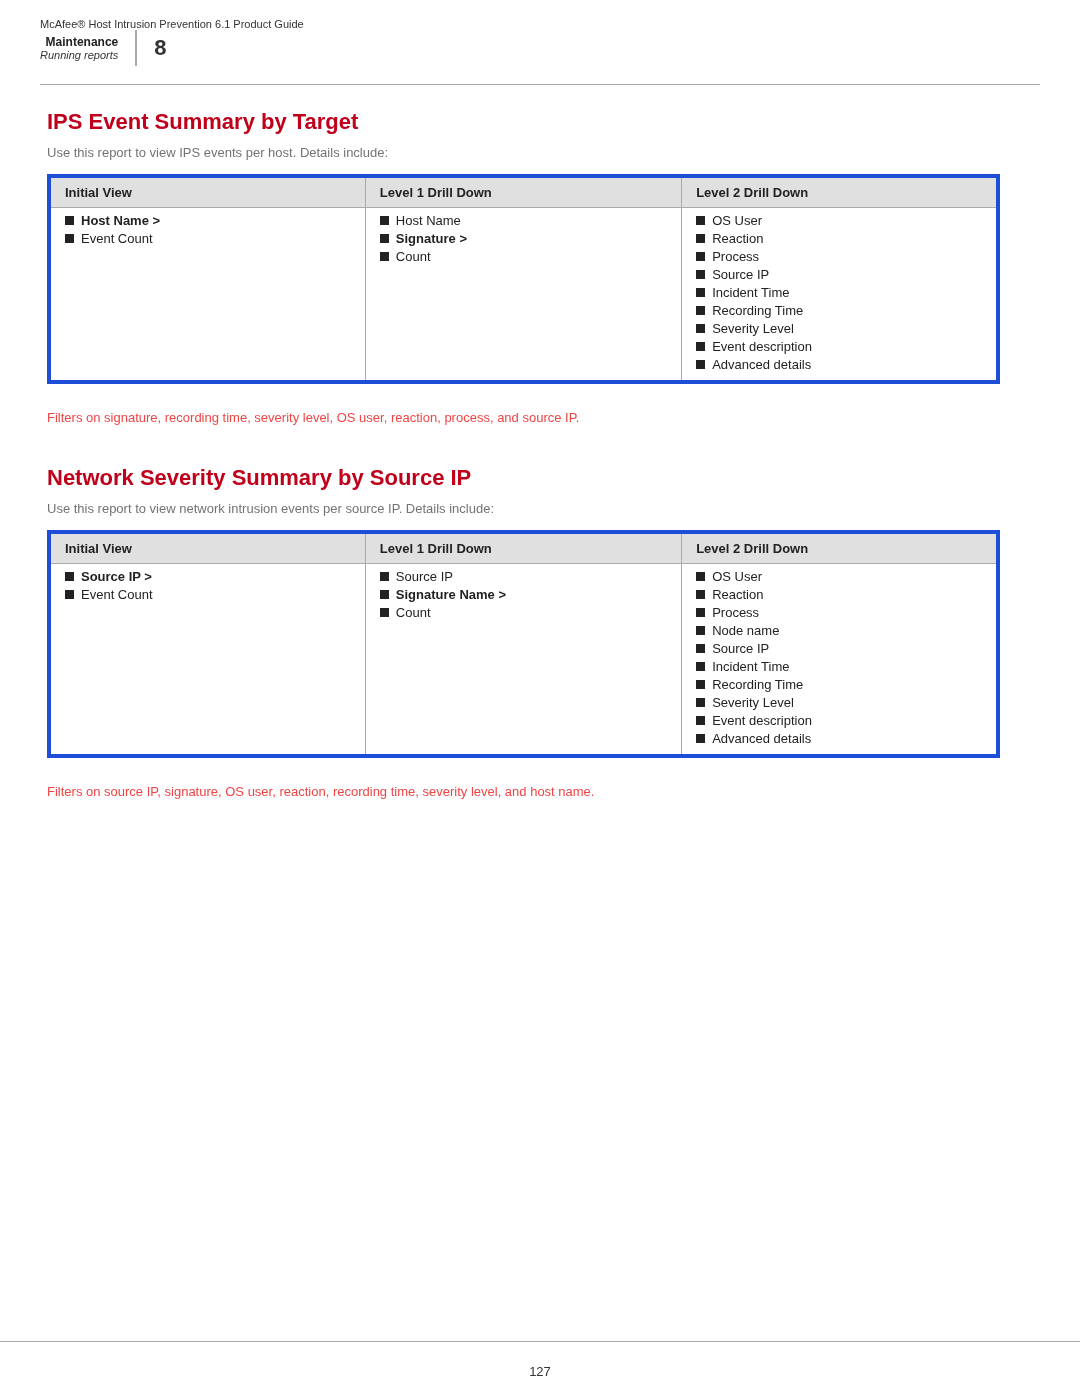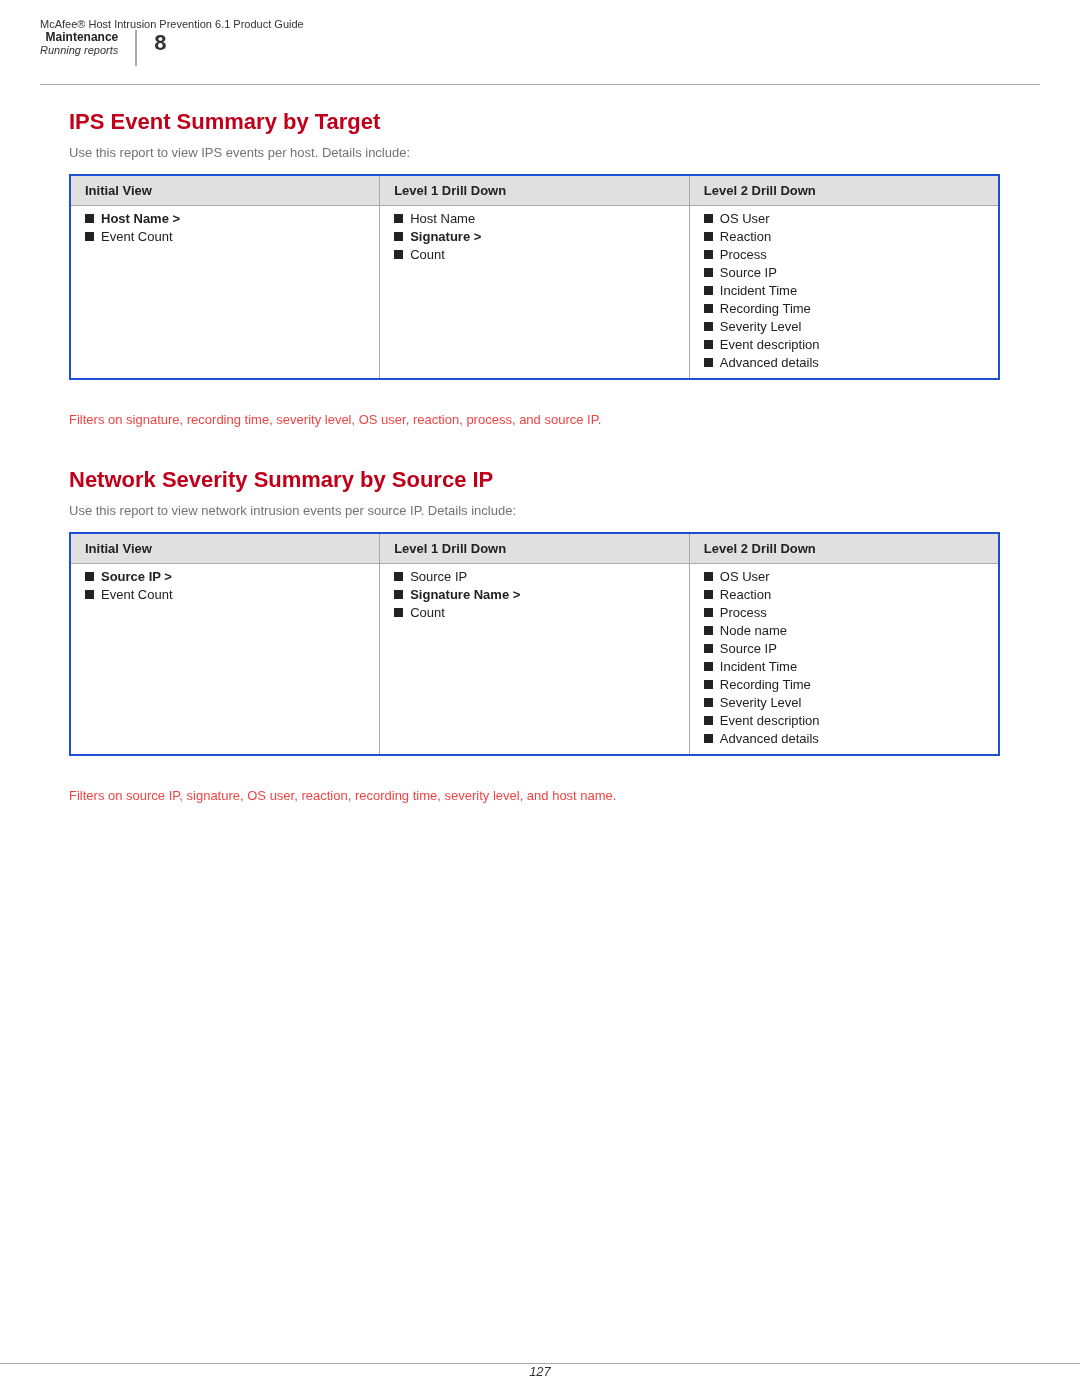--- a/index.html
+++ b/index.html
@@ -32,51 +32,52 @@
       font-weight: bold;
       font-size: 12px;
     }
     .header-right .section-sub {
       font-style: italic;
       font-size: 11px;
       color: #333;
     }
     .header-right .page-num-box {
       display: inline-flex;
+      align-items: center;
       gap: 9px;
     }
     .page-num-big {
       font-size: 22px;
       font-weight: bold;
       color: #333;
     }
     .header-divider {
       border: none;
       border-top: 1px solid #aaa;
       margin: 0 40px 0 40px;
     }
     .content {
-      padding: 24px 80px 40px 69px;
+      padding: 24px 80px 40px 47px;
     }
     .section-title {
       font-size: 22px;
       font-weight: bold;
       color: #c0001a;
       margin-bottom: 10px;
     }
     .section-desc {
       font-size: 13px;
       color: #737373;
       margin-bottom: 14px;
     }
     .report-table {
       width: 100%;
       border-collapse: collapse;
-      margin-bottom: 30px;
-      border: 2px solid #1d4ed8;
+      margin-bottom: 24px;
+      border: 4px solid #1d4ed8;
     }
     .report-table th {
       background: #e0e0e0;
       font-size: 13px;
       font-weight: bold;
       padding: 7px 14px;
       text-align: left;
       border: 1px solid #aaa;
     }
     .report-table td {
@@ -124,22 +125,21 @@
     }
     .page-footer {
       position: absolute;
       bottom: 18px;
       left: 0;
       right: 0;
       text-align: center;
       font-size: 13px;
       color: #333;
       border-top: 1px solid #aaa;
-      padding-top: 0;
-      font-style: italic;
+      padding-top: 22px;
     }
   </style>
 </head>
 <body>
 
 <div class="page-header">
   <span class="header-left">McAfee® Host Intrusion Prevention 6.1 Product Guide</span>
   <div class="header-right">
     <div class="page-num-box">
       <div>

